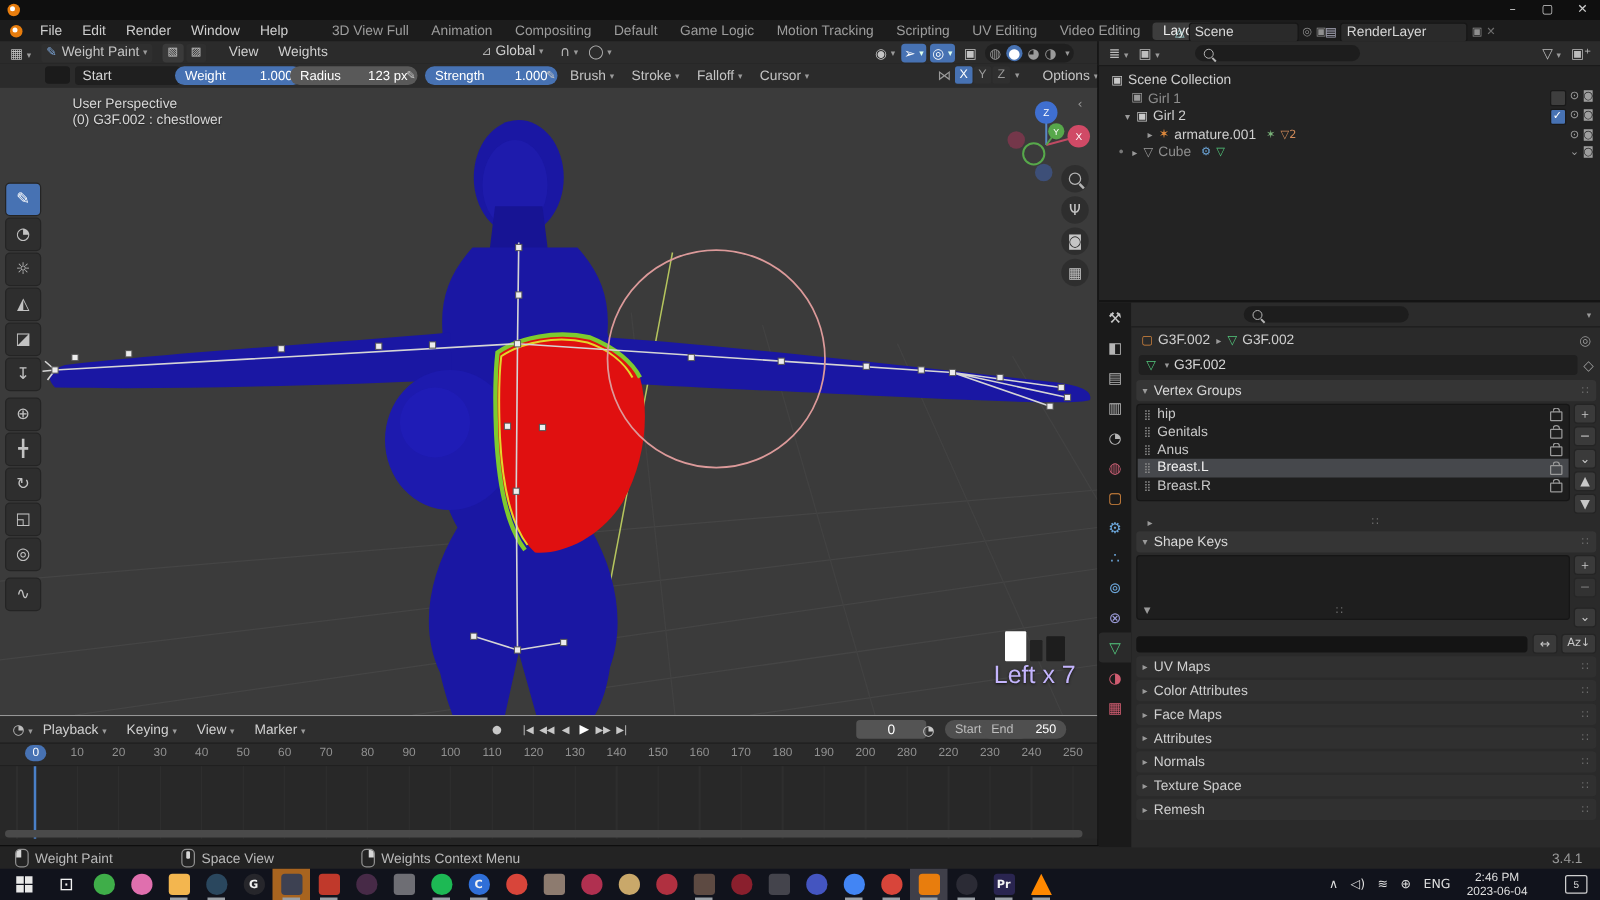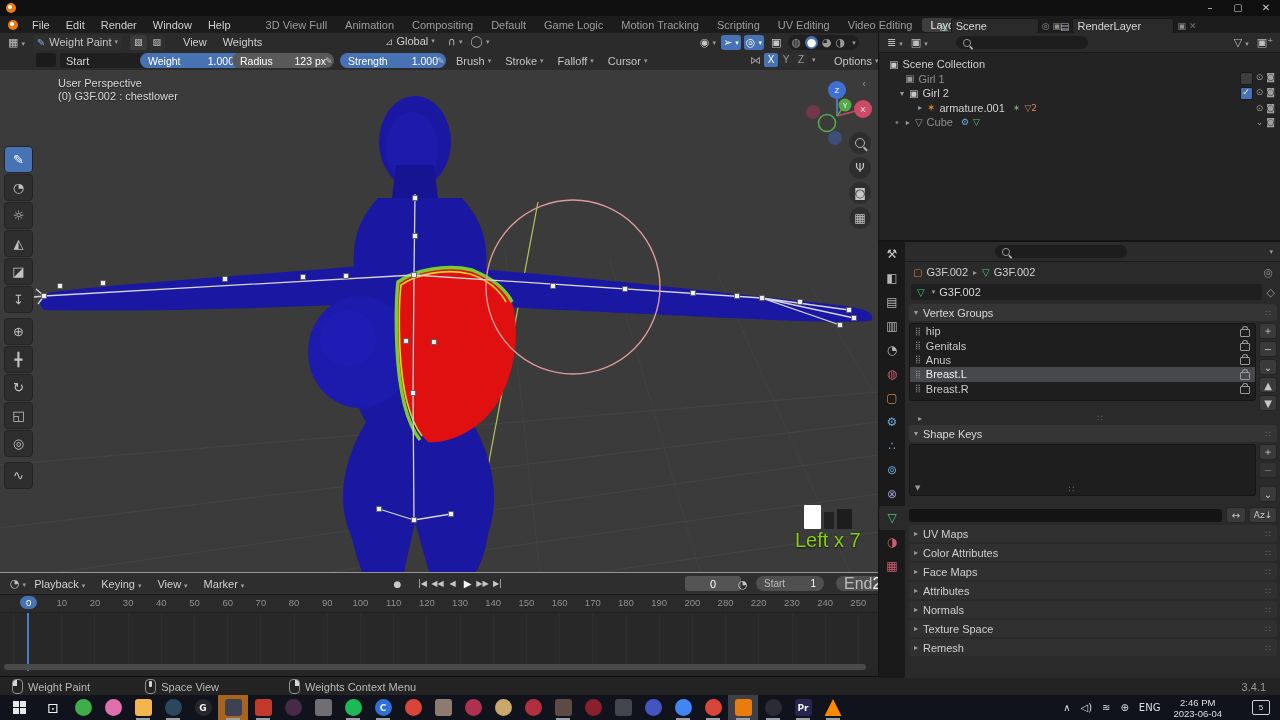--- a/index.html
+++ b/index.html
@@ -40,21 +40,21 @@
         display:flex;align-items:center;justify-content:center;color:#c2c2c2;font-size:13px}
   .tool.active{background:#4772b3;color:#fff}
   .tool.gap{margin-top:5px}
   .navbtn{width:22px;height:22px;border-radius:50%;background:rgba(40,40,40,.65);display:flex;align-items:center;justify-content:center;color:#c5c5c5;font-size:12px;margin-bottom:3px}
   .mag{width:8px;height:8px;border:1.5px solid #b5b5b5;border-radius:50%;position:relative}
   .mag::after{content:"";position:absolute;width:5px;height:1.5px;background:#b5b5b5;transform:rotate(45deg);right:-4px;bottom:-2px}
   .sc-keys{display:flex;align-items:flex-end;gap:3px}
   .sc-left{width:17px;height:24px;background:#fff;border-radius:1px}
   .sc-mid{width:10px;height:17px;background:#222;border-radius:1px}
   .sc-right{width:15px;height:20px;background:#1d1d1d;border-radius:1px}
-  .sc-label{font-size:20px;color:#84cc16;text-shadow:0 1px 2px #111}
+  .sc-label{font-size:20px;color:#c4b5fd;text-shadow:0 1px 2px #111}
   
   .timeline{left:0;top:572px;width:878px;height:104px;background:#262626;border-top:1px solid #969696}
   .tlh{height:21px;background:#2e2e2e;border-bottom:1px solid #1c1c1c}
   .ruler{height:17px;background:#2a2a2a;position:relative;border-bottom:1px solid #202020}
   .ticks{position:absolute;left:12px;top:0;width:864px;height:17px;display:flex}
   .tick{width:33.2px;text-align:center;color:#909090;font-size:9.5px;line-height:16px}
   .tick.current .tl{background:#4772b3;color:#fff;border-radius:7px;padding:1px 6px}
   .track{height:58px;background:#282828;position:relative;
          background-image:repeating-linear-gradient(90deg,#2e2e2e 0 1px,transparent 1px 33.2px);background-position:28px 0}
   .hscroll{position:absolute;left:4px;bottom:1px;width:862px;height:6px;background:#4a4a4a;border-radius:3px}
@@ -421,21 +421,21 @@
         <span class="tbtn g">▶▶</span>
         <span class="tbtn g">▶|</span>
       </span>
     </span>
     <span class="abs field" style="left:685px;top:3px;width:44px;justify-content:center;background:#545454;color:#fff">0</span>
     <span class="abs g" style="left:738px;top:5px;color:#c8c8c8">◔</span>
     <span class="abs slider graybg" style="left:756px;top:3px;width:52px;background:#4f4f4f;font-size:10px">
       <span style="color:#bdbdbd">Start</span>
         <span>1</span>
     </span>
-    <span class="abs slider graybg" style="left:836px;top:3px;width:52px;background:#4f4f4f;font-size:16px">
+    <span class="abs slider graybg" style="left:785px;top:3px;width:52px;background:#4f4f4f;font-size:10px">
       <span style="color:#bdbdbd">End</span>
         <span>250</span>
     </span>
   </div>
   <div class="ruler">
     <div class="ticks">
         <span class="tick current"><span class="tl">0</span></span>
         <span class="tick"><span class="tl">10</span></span>
         <span class="tick"><span class="tl">20</span></span>
         <span class="tick"><span class="tl">30</span></span>

